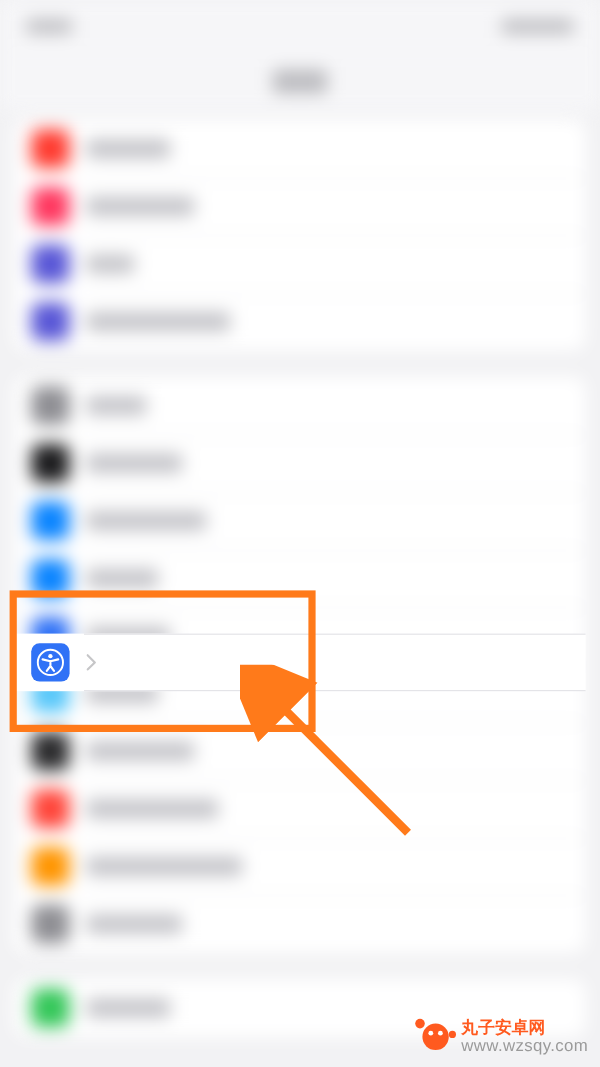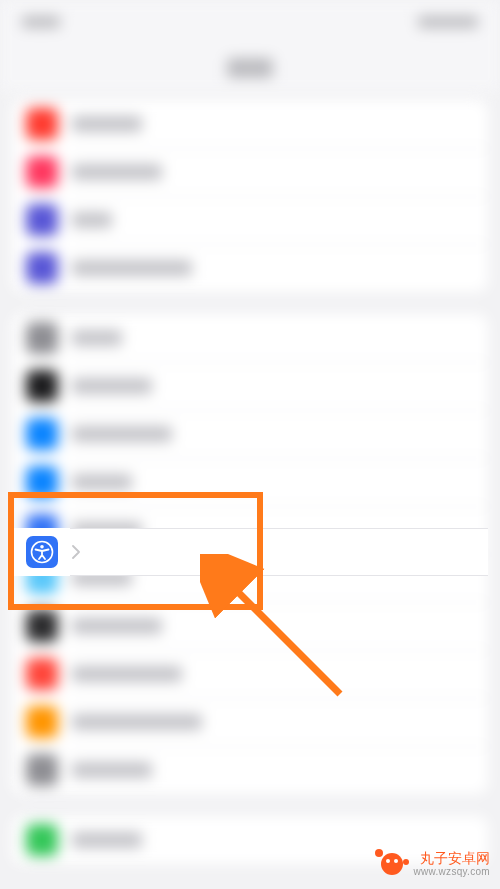--- a/index.html
+++ b/index.html
@@ -153,22 +153,22 @@
     position: relative;
     margin-right: 4px;
   }
   .wm-logo .big { position:absolute; width:22px; height:22px; background:#ff5a1f; border-radius:50%; left:6px; top:6px; }
   .wm-logo .s1 { position:absolute; width:8px; height:8px; background:#ff5a1f; border-radius:50%; left:0; top:2px; }
   .wm-logo .s2 { position:absolute; width:6px; height:6px; background:#ff5a1f; border-radius:50%; right:0; top:12px; }
   .wm-logo .eye { position:absolute; width:4px; height:4px; background:#fff; border-radius:50%; }
   .wm-logo .eye.e1 { left:11px; top:12px; }
   .wm-logo .eye.e2 { left:19px; top:12px; }
   .wm-text { display:flex; flex-direction:column; line-height:1.1; }
-  .wm-title { font-size:14px; font-weight:400; color:#ff5a1f;text-align:right; }
-  .wm-url { font-size:10px; color:#9a9a9a; letter-spacing:0.3px; }
+  .wm-title { font-size:14px; font-weight:700; color:#ff5a1f; }
+  .wm-url { font-size:14px; color:#9a9a9a; letter-spacing:0.3px; }
 </style>
 </head>
 <body>
 
 <div class="blurred">
   <div class="status-bar">
     <span style="width:38px;height:12px;border-radius:3px;background:#bcbcc0"></span>
     <span style="width:60px;height:12px;border-radius:3px;background:#bcbcc0"></span>
   </div>
   <div class="header">

